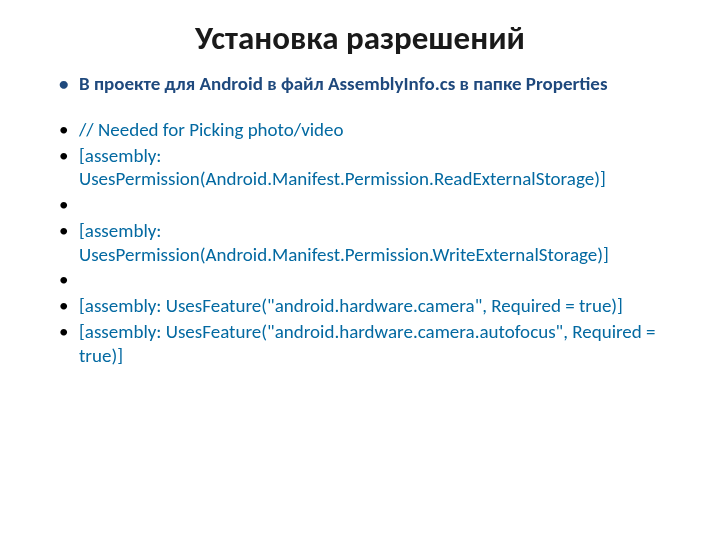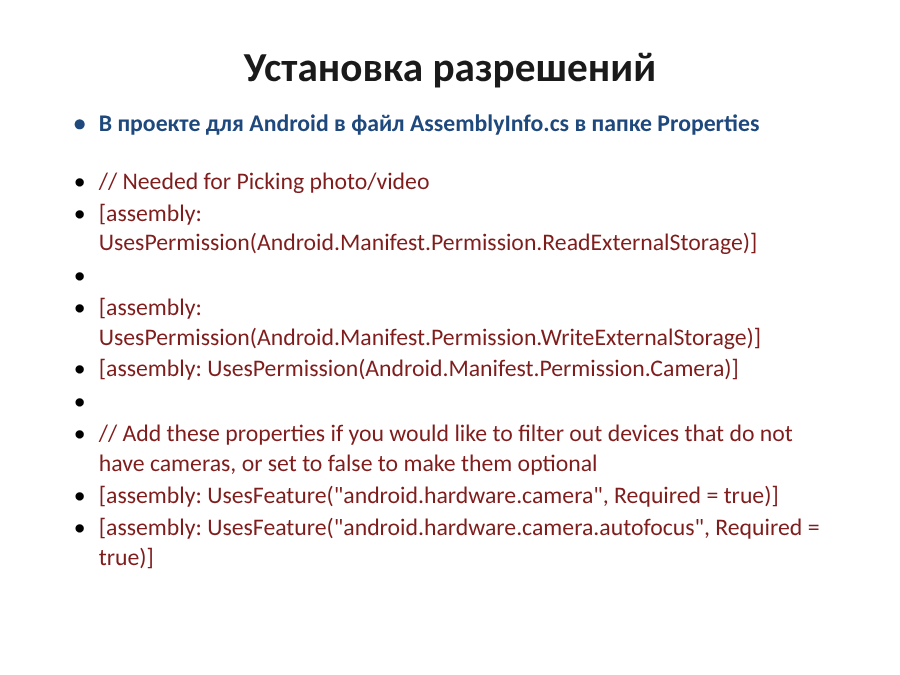--- a/index.html
+++ b/index.html
@@ -15,32 +15,32 @@
     width: 720px;
     height: 540px;
     box-sizing: border-box;
     padding: 18px 40px 20px 40px;
   }
   .title {
     text-align: center;
     font-size: 33px;
     font-weight: 700;
     color: #1a1a1a;
-    margin: 16px 0 14px 0;
+    margin: 0 0 14px 0;
   }
   ul.body {
     margin: 13px;
     padding: 0 0 0 26px;
     list-style: none;
   }
   ul.body > li {
     position: relative;
     font-size: 19px;
     line-height: 1.25;
-    color: #7f1d1d;
+    color: #0369a1;
     margin: 0 0 2px 0;
     min-height: 1.25em;
   }
   ul.body > li::before {
     content: "•";
     position: absolute;
     left: -20px;
     top: 0;
     color: #000000;
     font-size: 19px;
@@ -58,19 +58,17 @@
 <body>
 
 <div class="slide">
   <h1 class="title">Установка разрешений</h1>
   <ul class="body">
     <li class="highlight">В проекте для Android в файл AssemblyInfo.cs в папке Properties</li>
     <li>// Needed for Picking photo/video</li>
     <li>[assembly: UsesPermission(Android.Manifest.Permission.ReadExternalStorage)]</li>
     <li></li>
     <li>[assembly: UsesPermission(Android.Manifest.Permission.WriteExternalStorage)]</li>
-    <li>[assembly: UsesPermission(Android.Manifest.Permission.Camera)]</li>
     <li></li>
-    <li>// Add these properties if you would like to filter out devices that do not have cameras, or set to false to make them optional</li>
     <li>[assembly: UsesFeature("android.hardware.camera", Required = true)]</li>
     <li>[assembly: UsesFeature("android.hardware.camera.autofocus", Required = true)]</li>
   </ul>
 </div>
 
 </body></html>

